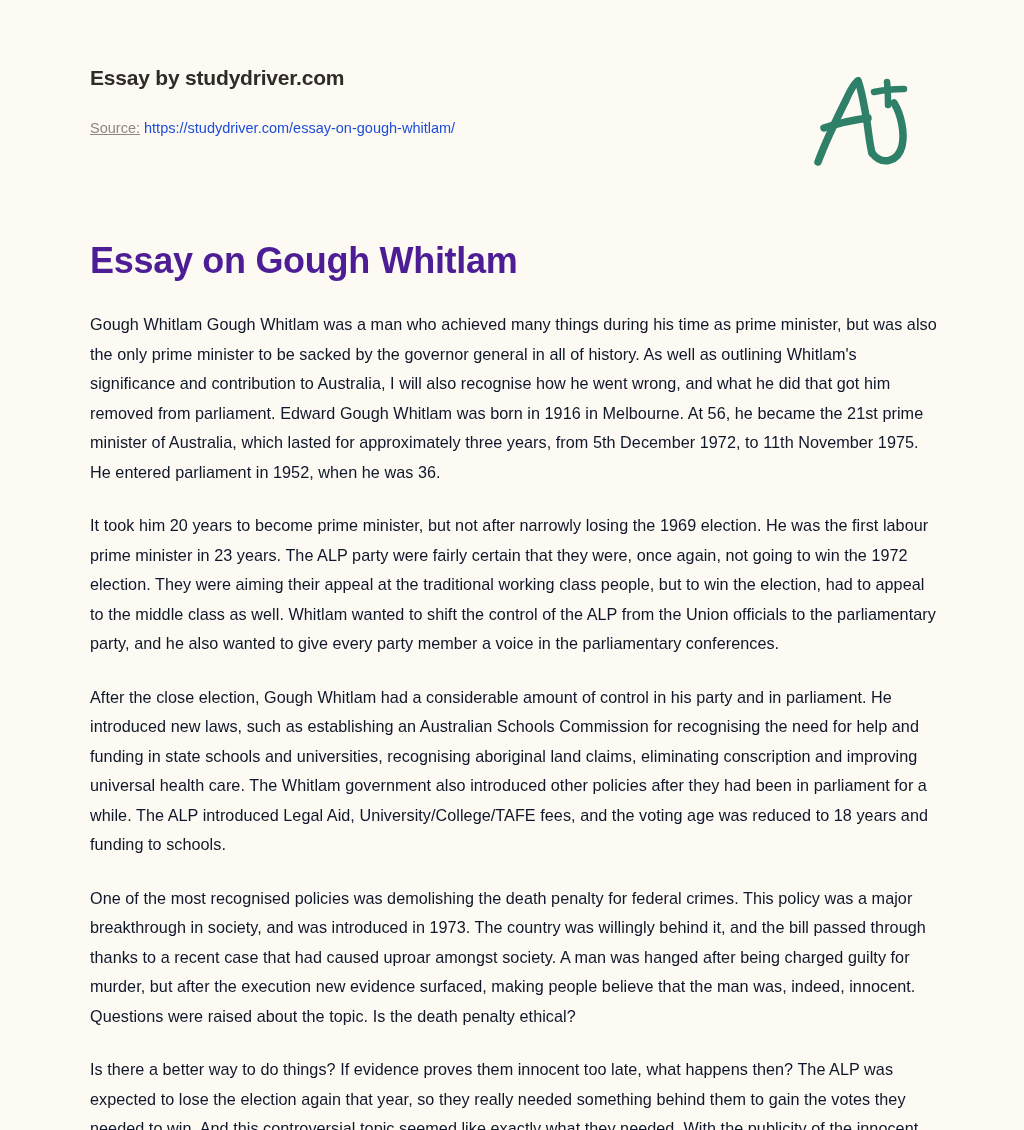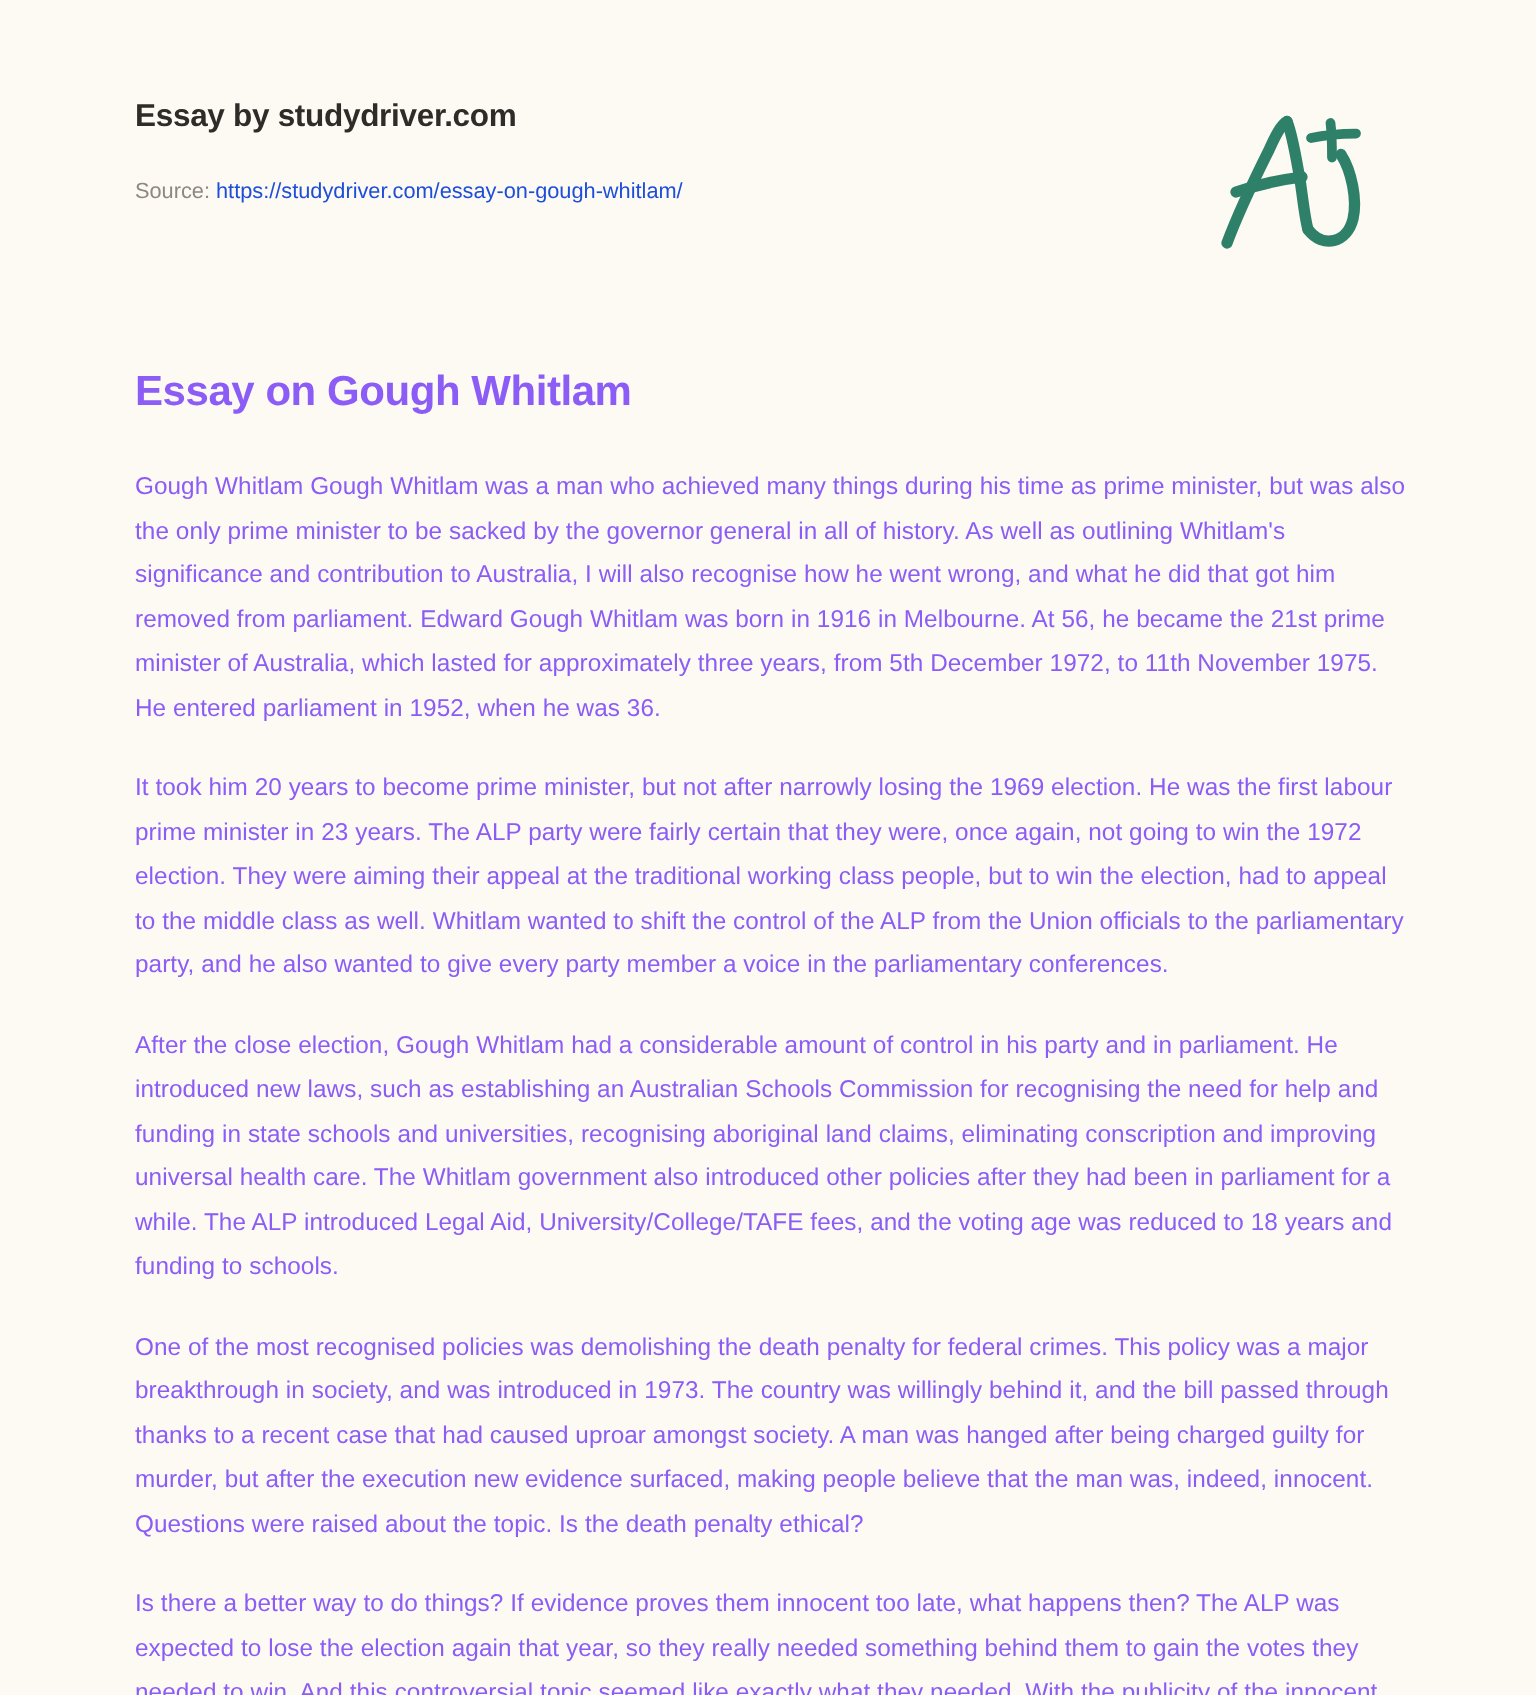--- a/index.html
+++ b/index.html
@@ -47,20 +47,21 @@
   .source-line {
     position: absolute;
     left: 90px;
     top: 118px;
     font-size: 14.5px;
     white-space: nowrap;
     line-height: 20px;
   }
   .source-label {
     color: #8d8881;
+    text-decoration: underline;
   }
   .source-url {
     color: #1d4ed8;
     text-decoration: none;
     text-align: center;
   }
 
   
   .logo {
     position: absolute;
@@ -77,33 +78,33 @@
 
   
   .article {
     position: absolute;
     left: 90px;
     top: 240px;
     width: 848px;
   }
 
   .article-title {
-    font-size: 28px;
+    font-size: 36px;
     font-weight: bold;
     letter-spacing: -0.3px;
-    color: #8b5cf6;
+    color: #4c1d95;
     margin: 0 0 28px 0;
     line-height: 42px;
   }
 
   .article-body p {
     margin: 0 0 24px 0;
     font-size: 16.2px;
     line-height: 29.5px;
-    color: #8b5cf6;
+    color: #0f172a;
     text-align: left;
     letter-spacing: 0.05px;
   }
   .article-body p:last-child {
     margin-bottom: 0;
   }
 </style>
 </head>
 <body>
 

